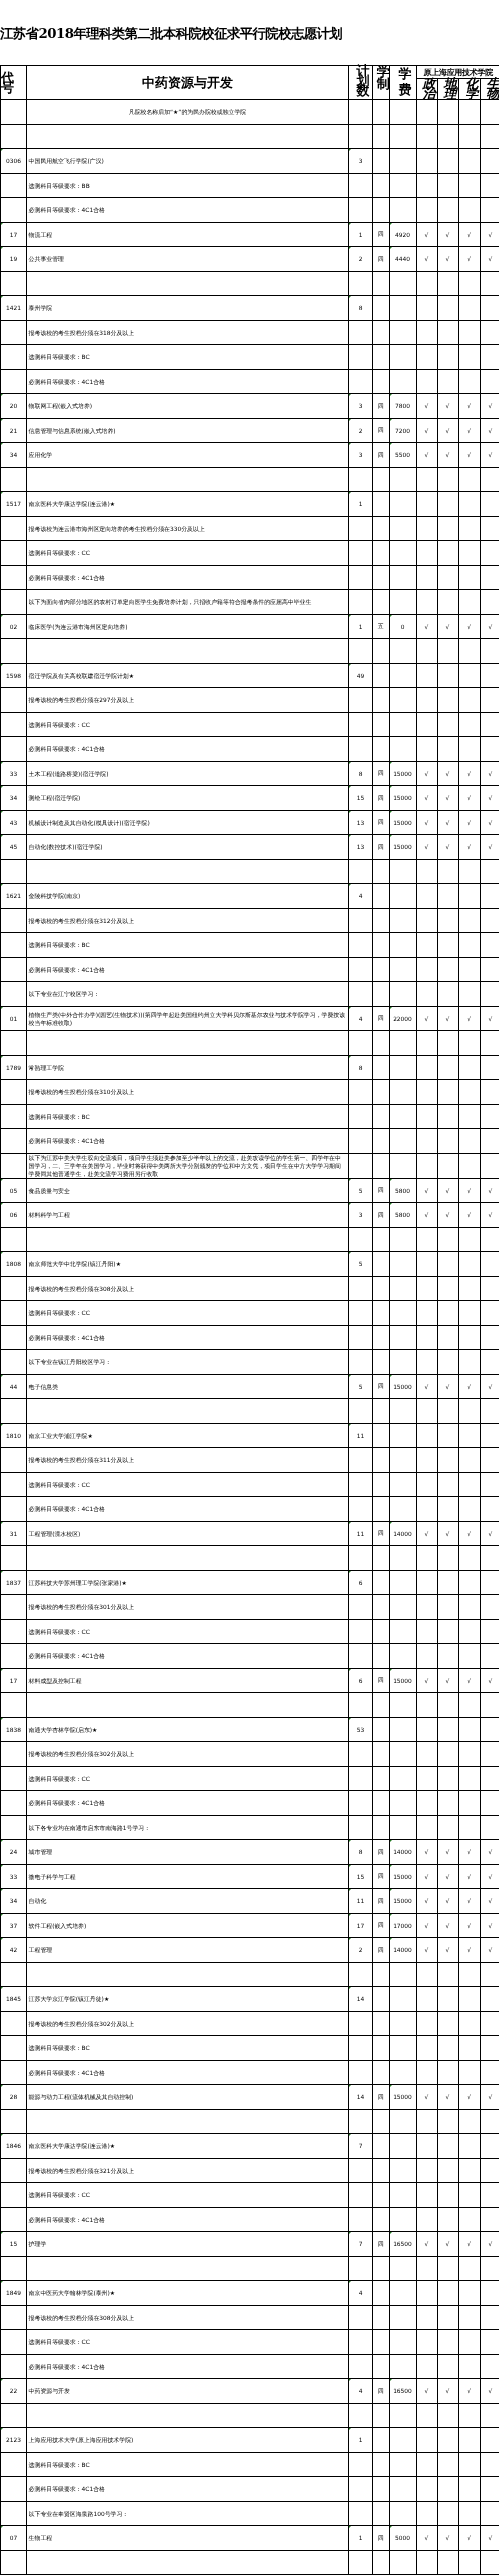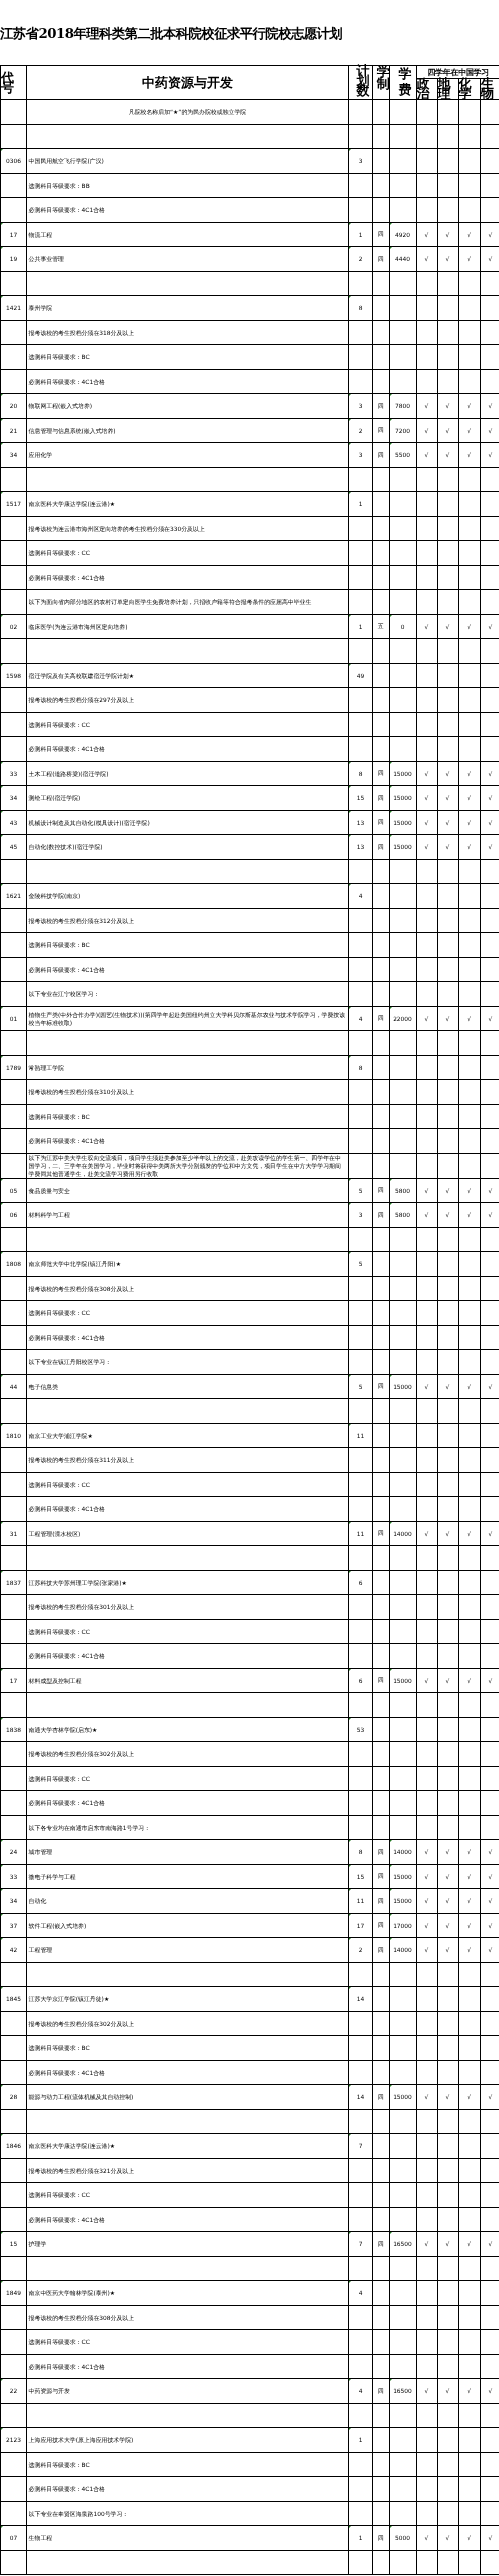--- a/index.html
+++ b/index.html
@@ -9,21 +9,21 @@
            font-family: "DejaVu Serif", serif; font-weight: bold; font-size: 13.3px;
            letter-spacing: -0.5px; line-height: 19px; }
   table.plan { position: absolute; left: 0; top: 65px; width: 499px;
                border-collapse: collapse; table-layout: fixed; }
   table.plan td, table.plan th { border: 0.5px solid #000; padding: 0; position: relative; }
   th { font-family: "DejaVu Serif", serif; font-weight: bold; font-size: 13px; line-height: 10px; }
   .h-code { text-align: left; }
   .h-name { text-align: center; }
   .h-vert { text-align: center; vertical-align: top; padding-top: 1.1px; }
   .h-group { height: 12.3px; text-align: center; font-size: 8px; letter-spacing: -0.3px; white-space: nowrap; }
-  .h-sub { text-align: left; vertical-align: top; }
+  .h-sub { text-align: center; vertical-align: top; font-style: italic; }
   tr.hdr1 { height: 12.8px; }
   tr.hdr2 { height: 20px; }
   tr.body-row { height: 24.5px; }
   td { font-size: 5.9px; }
   td.c-code { text-align: center; font-size: 5.9px; }
   td.c-name { text-align: left; padding-left: 1.6px !important; padding-right: 1.6px !important; line-height: 8px; }
   td.c-name.note-center { text-align: center; }
   td.c-num { text-align: center; }
   td.c-chk { text-align: center; font-size: 5.9px; }
   .tri::before { content: ""; position: absolute; left: 0; top: 0;
@@ -46,21 +46,21 @@
     <col style="width:22.4px">
     <col style="width:20px">
   </colgroup>
   <thead>
     <tr class="hdr1">
       <th rowspan="2" class="h-code">代号</th>
       <th rowspan="2" class="h-name">中药资源与开发</th>
       <th rowspan="2" class="h-vert"><span style="display:inline-block;width:8px;word-break:break-all;">计划数</span></th>
       <th rowspan="2" class="h-vert"><span style="display:inline-block;width:8px;word-break:break-all;line-height:12px;">学制</span></th>
       <th rowspan="2" class="h-vert"><span style="display:inline-block;width:8px;word-break:break-all;line-height:16px;">学费</span></th>
-      <th colspan="4" class="h-group">四学年在中国学习</th>
+      <th colspan="4" class="h-group">原上海应用技术学院</th>
     </tr>
     <tr class="hdr2">
       <th class="h-sub"><span style="display:inline-block;width:8px;word-break:break-all;">政治</span></th>
       <th class="h-sub"><span style="display:inline-block;width:8px;word-break:break-all;">地理</span></th>
       <th class="h-sub"><span style="display:inline-block;width:8px;word-break:break-all;">化学</span></th>
       <th class="h-sub"><span style="display:inline-block;width:8px;word-break:break-all;">生物</span></th>
     </tr>
   </thead>
   <tbody id="plan-body">
       <tr class="body-row">

